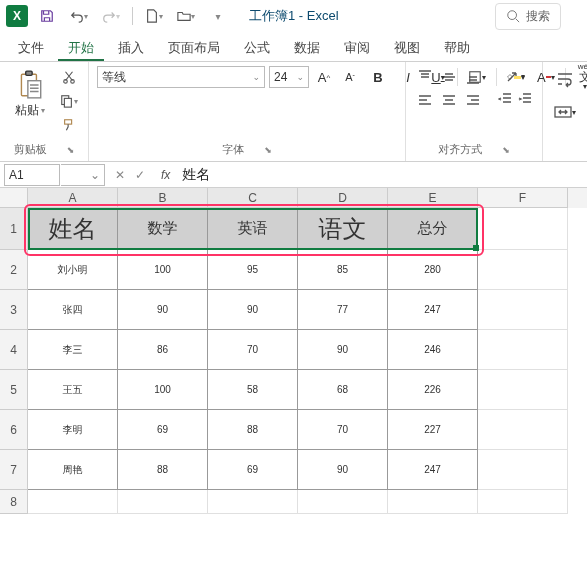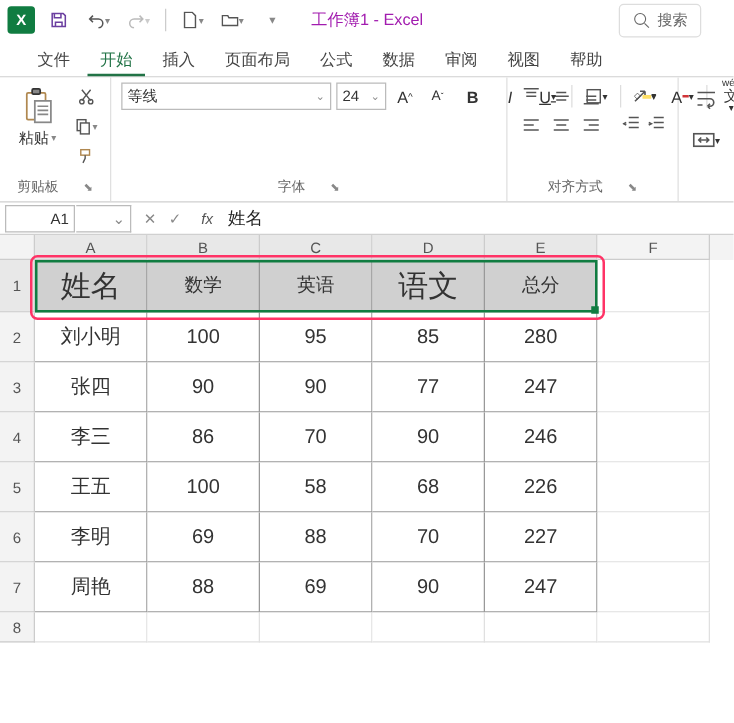--- a/index.html
+++ b/index.html
@@ -4,26 +4,26 @@
 <style>
 * { box-sizing: border-box; margin: 0; padding: 0; font-family: "Microsoft YaHei", "Segoe UI", sans-serif; }
 body { background: #fff; width: 587px; height: 578px; overflow: hidden; font-size: 12px; color: #333; }
 
 
 .titlebar { height: 32px; background: #fff; display: flex; align-items: center; padding: 0 6px; gap: 6px; }
 .titlebar .excel-icon { width: 22px; height: 22px; background: #107c41; border-radius: 3px; display: flex; align-items: center; justify-content: center; color: #fff; font-weight: bold; font-size: 12px; }
 .qat-btn { width: 26px; height: 26px; display: flex; align-items: center; justify-content: center; color: #444; border-radius: 3px; }
 .qat-btn svg { width: 14px; height: 14px; }
 .titlebar .sep { width: 1px; height: 18px; background: #ccc; margin: 0 2px; }
-.titlebar .title { margin-left: 12px; flex: 1; font-size: 13px; color: #a21caf; }
+.titlebar .title { margin-left: 12px; flex: 1; font-size: 13px; color: #0c4a6e; }
 .search-box { display: flex; align-items: center; gap: 6px; color: #666; padding: 4px 10px; border: 1px solid #ddd; border-radius: 4px; margin-right: 20px; }
 .search-box svg { width: 14px; height: 14px; }
 
 
-.tabs { height: 30px; display: flex; align-items: flex-end; padding: 0 20px; gap: 4px; border-bottom: 1px solid #d0d0d0; }
+.tabs { height: 30px; display: flex; align-items: flex-end; padding: 0 8px; gap: 4px; border-bottom: 1px solid #d0d0d0; }
 .tab { padding: 6px 10px 4px; font-size: 13px; color: #444; cursor: pointer; }
 .tab.active { border-bottom: 2px solid #217346; color: #217346; padding-bottom: 2px; }
 .file-tab { color: #444; }
 
 
 .ribbon { height: 100px; background: #fff; display: flex; border-bottom: 1px solid #d0d0d0; }
 .group { border-right: 1px solid #e0e0e0; padding: 4px 8px 2px; display: flex; flex-direction: column; justify-content: space-between; }
 .group-label { text-align: center; font-size: 11px; color: #666; padding: 2px 0; display: flex; justify-content: center; align-items: center; gap: 20px; }
 .group-label .launcher { font-size: 9px; color: #888; }
 .group-content { display: flex; align-items: flex-start; gap: 6px; flex: 1; }
@@ -47,38 +47,38 @@
 .align-group .grid3 { display: grid; grid-template-columns: repeat(3, 22px); grid-template-rows: repeat(2, 22px); gap: 2px; }
 .align-btn { display: flex; align-items: center; justify-content: center; }
 .align-btn svg { width: 14px; height: 14px; stroke: #555; }
 .align-right-col { display: flex; flex-direction: column; gap: 4px; margin-left: 6px; }
 .indent-row { display:flex; gap:2px; }
 
 .wrap-btn { width: 28px; height: 28px; display:flex; align-items:center; justify-content:center;}
 
 
 .formula-bar { height: 26px; display: flex; align-items: center; border-bottom: 1px solid #d0d0d0; }
-.name-box { width: 56px; height: 22px; border: 1px solid #bbb; margin: 0 1px 0 4px; font-size: 12px; padding: 0 4px; display:flex; align-items:center; background:#fff;justify-content:flex-end;}
+.name-box { width: 56px; height: 22px; border: 1px solid #bbb; margin: 0 1px 0 4px; font-size: 12px; padding: 0 4px; display:flex; align-items:center; background:#fff;}
 .name-box-dd { width: 44px; height:22px; border:1px solid #bbb; border-left:none; display:flex; align-items:center; justify-content:flex-end; padding-right:4px; color:#888;}
 .fx-btns { display: flex; align-items: center; gap: 2px; padding: 0 6px; color: #888; }
 .fx-btns span { width: 18px; text-align: center; font-size: 12px; }
 .fx-label { font-style: italic; color: #555; font-size: 12px; padding: 0 6px; }
 .formula-input { flex: 1; font-size: 14px; padding: 0 6px; color: #222; }
 
 
 .grid-area { position: relative; }
 .col-headers { display: flex; height: 20px; background: #f3f3f3; }
 .corner { width: 28px; border-right: 1px solid #ccc; border-bottom: 1px solid #ccc; background: #f3f3f3; }
 .col-h { border-right: 1px solid #ccc; border-bottom: 1px solid #ccc; text-align: center; font-size: 12px; color: #555; line-height: 20px; background: #e8e8e8; }
 .col-h.plain { background: #f3f3f3; }
 .row-h { width: 28px; border-right: 1px solid #ccc; border-bottom: 1px solid #ccc; text-align: center; font-size: 12px; color: #555; display:flex; align-items:center; justify-content:center; background: #f3f3f3; }
 .row-h.sel { background: #e8e8e8; }
 .grid-body { display: flex; flex-direction: column; }
 .grow { display: flex; }
-.cell { border-right: 1px solid #999; border-bottom: 1px solid #999; display: flex; align-items: center; justify-content: center; font-size: 16px; background: #fff; }
+.cell { border-right: 1px solid #999; border-bottom: 1px solid #999; display: flex; align-items: center; justify-content: center; font-size: 10px; background: #fff; }
 .cell.plain { border-right: 1px solid #e0e0e0; border-bottom: 1px solid #e0e0e0; }
 .cell.header { background: #d0d0d0; font-size: 15px; }
 .cell.header.big { font-size: 24px; }
 
 .selection-box { position: absolute; border: 2px solid #107c41; pointer-events: none; }
 .highlight-box { position: absolute; border: 2px solid #ff3366; border-radius: 6px; pointer-events: none; }
 .sel-handle { position:absolute; width:6px; height:6px; background:#107c41; right:-3px; bottom:-3px; }
 
 .colA{width:90px}.colB{width:90px}.colC{width:90px}.colD{width:90px}.colE{width:90px}.colF{width:90px}
 .rowH1{height:42px}.rowHn{height:40px}.rowHs{height:24px}

